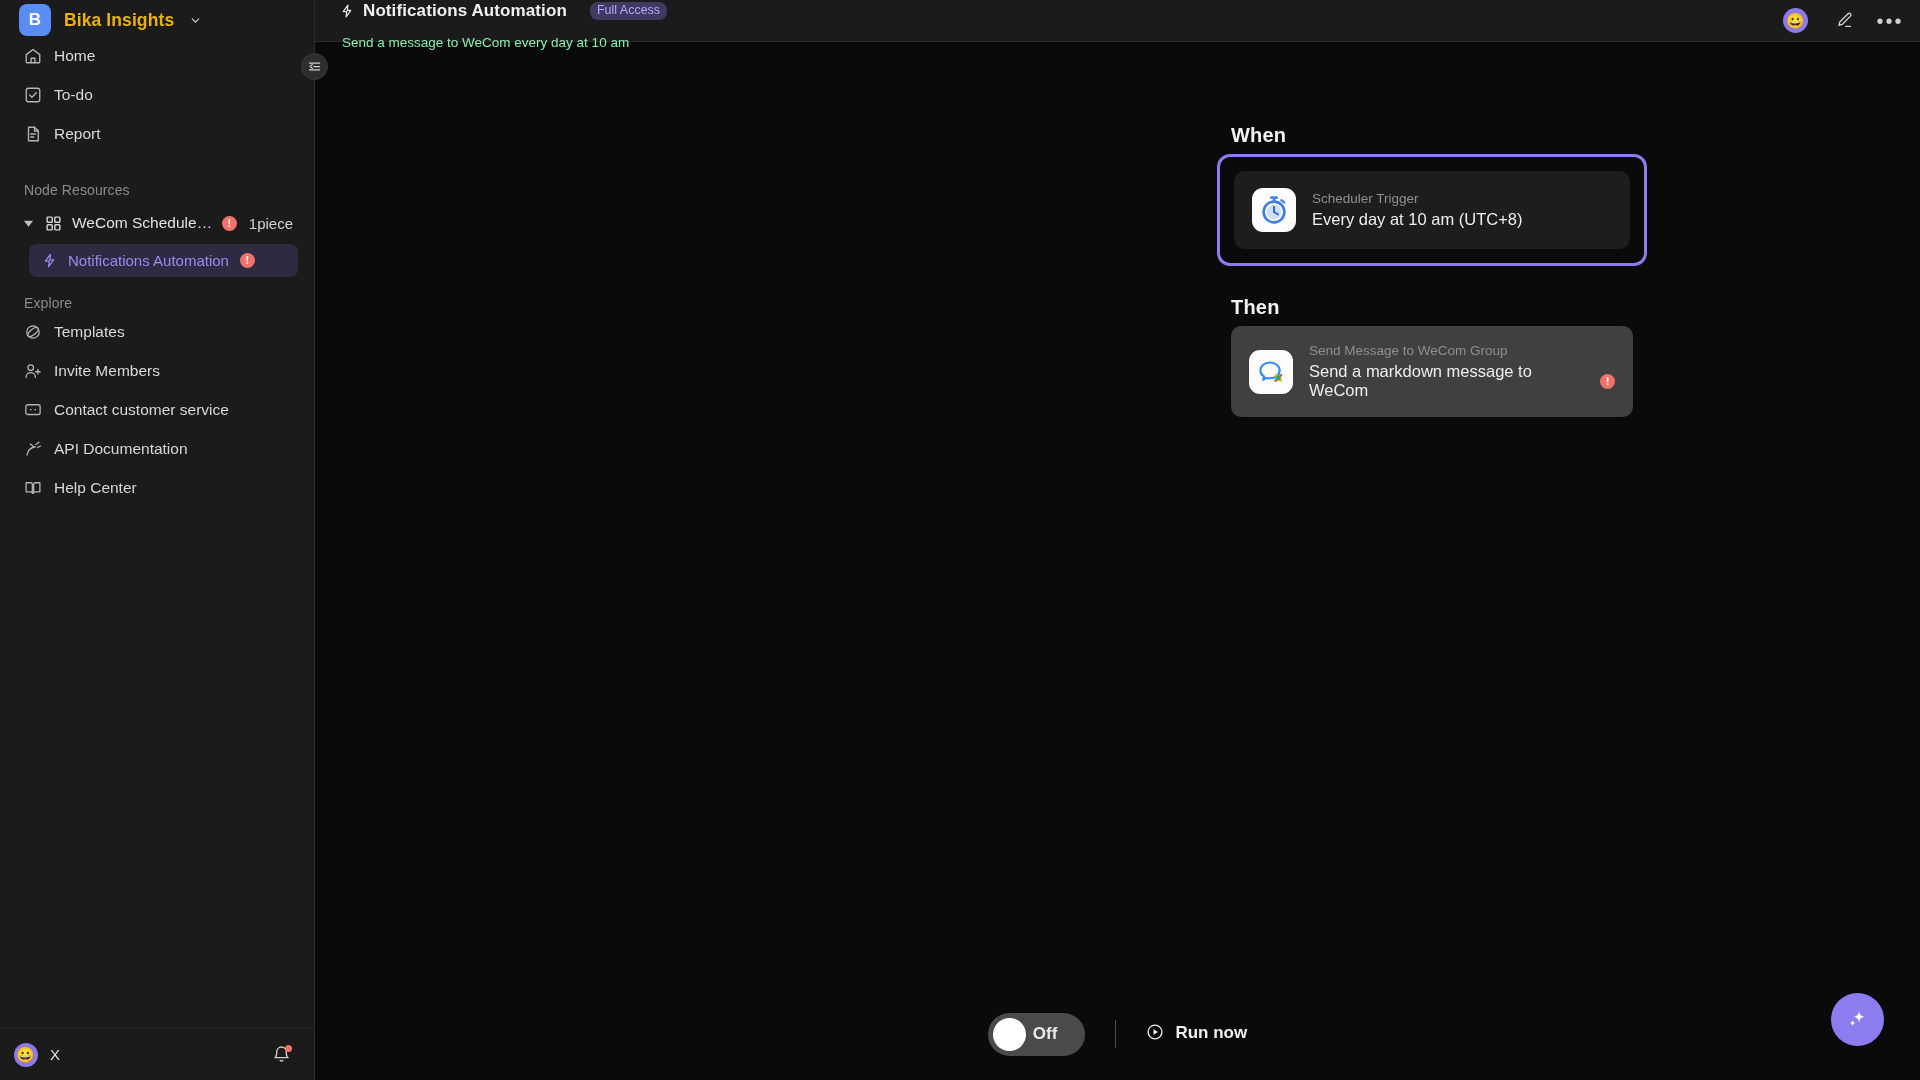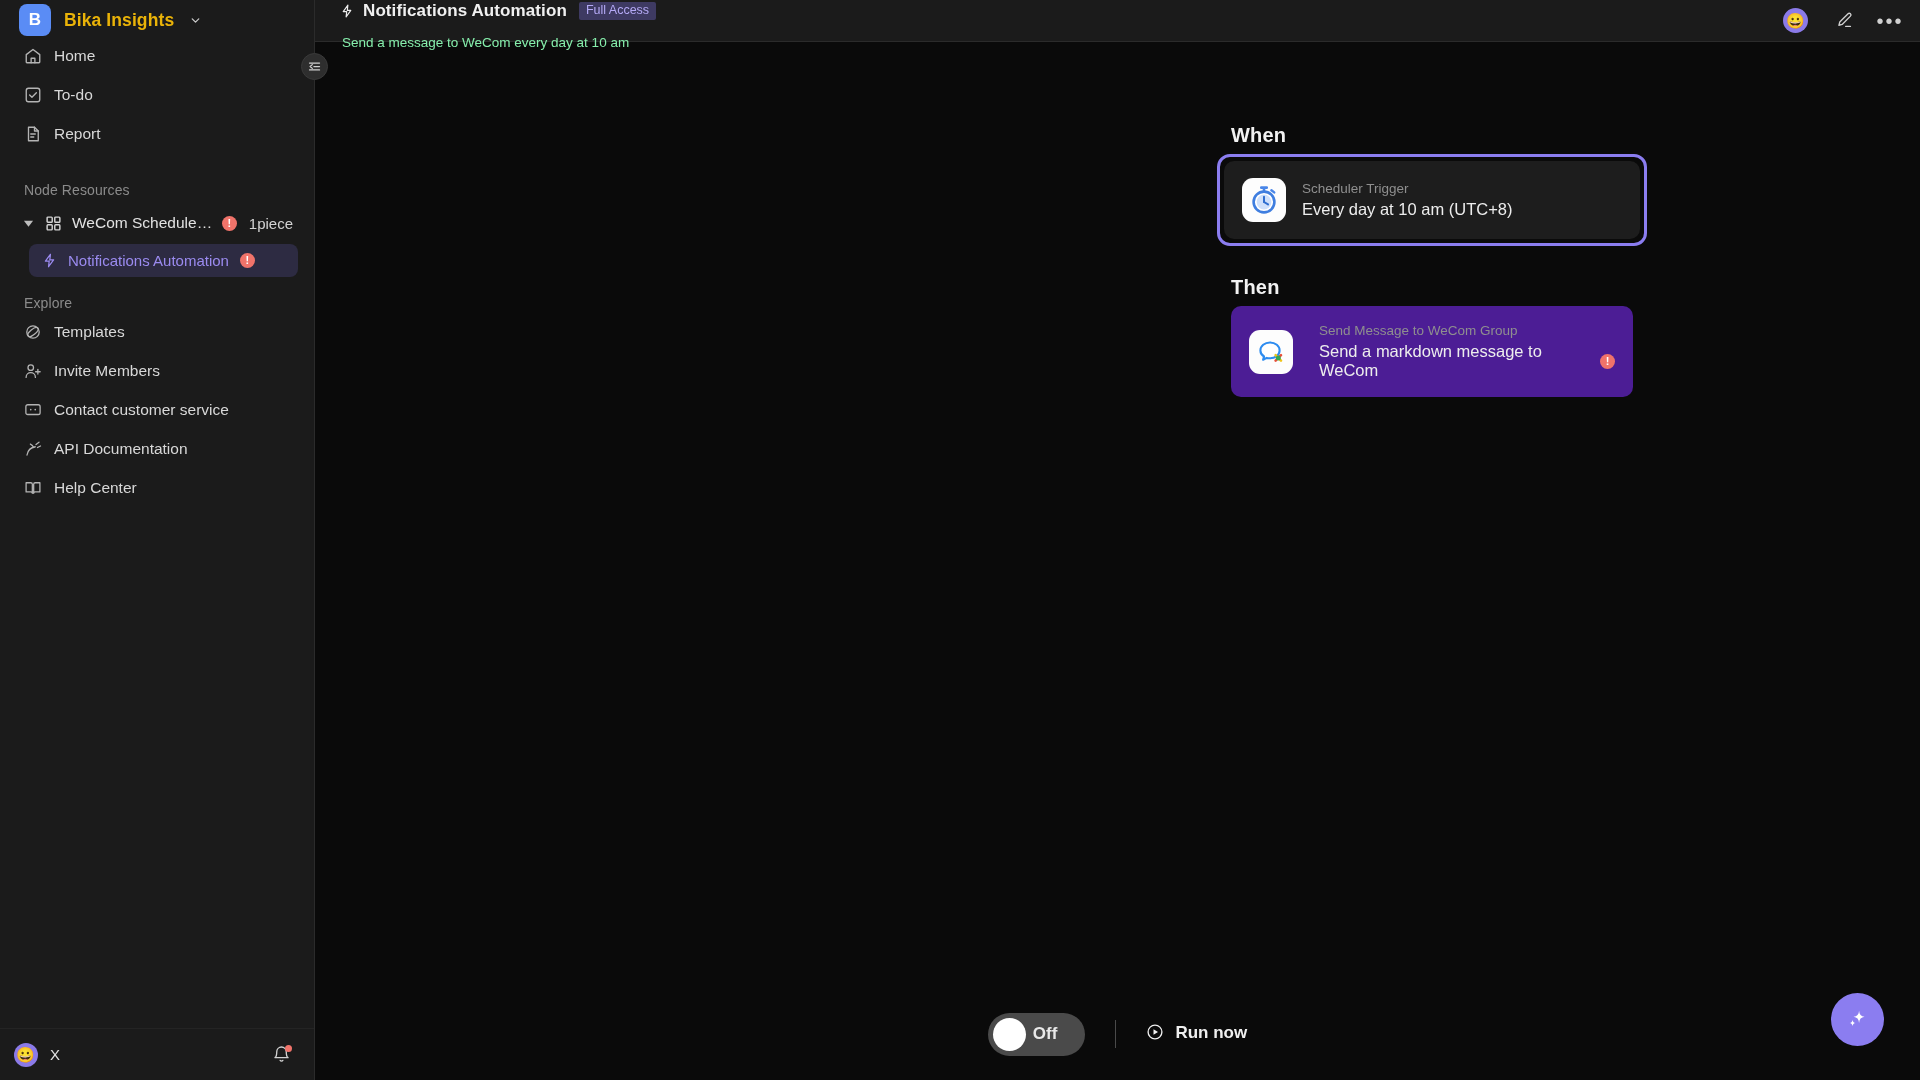--- a/index.html
+++ b/index.html
@@ -110,50 +110,50 @@
     height: 42px; background: #1b1b1b; border-bottom: 1px solid #2b2b2b;
     display: flex; align-items: flex-start; padding: 0 20px 0 24px;
     position: relative; flex: 0 0 42px;
   }
   .tb-left { display: flex; flex-direction: column; padding-top: 1px; }
   .tb-title-row { display: flex; align-items: center; gap: 9px; }
   .tb-bolt { width: 15px; height: 15px; display:flex; align-items:center; justify-content:center; }
   .tb-title { color: #f0f0f0; font-size: 17px; font-weight: 600; letter-spacing: .1px; }
   .access-badge {
     background: #3e3a62; color: #b4a9f5;
-    font-size: 12.5px; padding: 2px 7px 3px 7px; border-radius: 2px;
-    margin-left: 3px; line-height: 1;
+    font-size: 12.5px; padding: 2px 7px 3px 7px; border-radius: 8px;
+    margin-left: 14px; line-height: 1;
   }
   .tb-sub { color: #86efac; font-size: 13.5px; padding-left: 3px; margin-top: 14px; }
   .tb-right { margin-left: auto; display: flex; align-items: center; gap: 26px; padding-top: 8px; }
   .tb-avatar {
     width: 25px; height: 25px; border-radius: 50%; background: #8b7ae8;
     display: flex; align-items: center; justify-content: center; font-size: 15px; cursor: pointer;
   }
   .tb-icon { width: 20px; height: 20px; display:flex; align-items:center; justify-content:center; cursor:pointer; color:#d0d0d0; }
   .dots { letter-spacing: 2px; font-size: 20px; color: #d0d0d0; line-height: 10px; }
 
   
   .canvas { flex: 1; position: relative; }
   .flow { position: absolute; left: 916px; top: 82px; width: 420px; }
 
   .flow-label { color: #f2f2f2; font-size: 20px; font-weight: 700; margin-bottom: 7px; letter-spacing: .2px; }
 
   .card-outer {
     border: 3px solid #8b7df0; border-radius: 13px;
-    padding: 4px; width: 430px; margin-left: -14px;
+    padding: 14px; width: 430px; margin-left: -14px;
   }
   .card {
     background: #1d1d1d; border-radius: 10px;
     display: flex; align-items: center; gap: 16px;
     padding: 17px 18px; cursor: pointer;
   }
   .card-plain {
-    width: 402px; background: #4c1d95; border-radius: 10px;
-    display: flex; align-items: center; gap: 26px;
+    width: 402px; background: #404040; border-radius: 10px;
+    display: flex; align-items: center; gap: 16px;
     padding: 17px 18px; cursor: pointer;
   }
   .card-ic {
     width: 44px; height: 44px; border-radius: 11px; background: #fdfdfd;
     display: flex; align-items: center; justify-content: center; flex: 0 0 44px;
   }
   .card-txt { display: flex; flex-direction: column; gap: 4px; }
   .card-sub { color: #8f8f8f; font-size: 13.5px; }
   .card-title-row { display: flex; align-items: center; gap: 10px; }
   .card-title { color: #ededed; font-size: 16.5px; }

